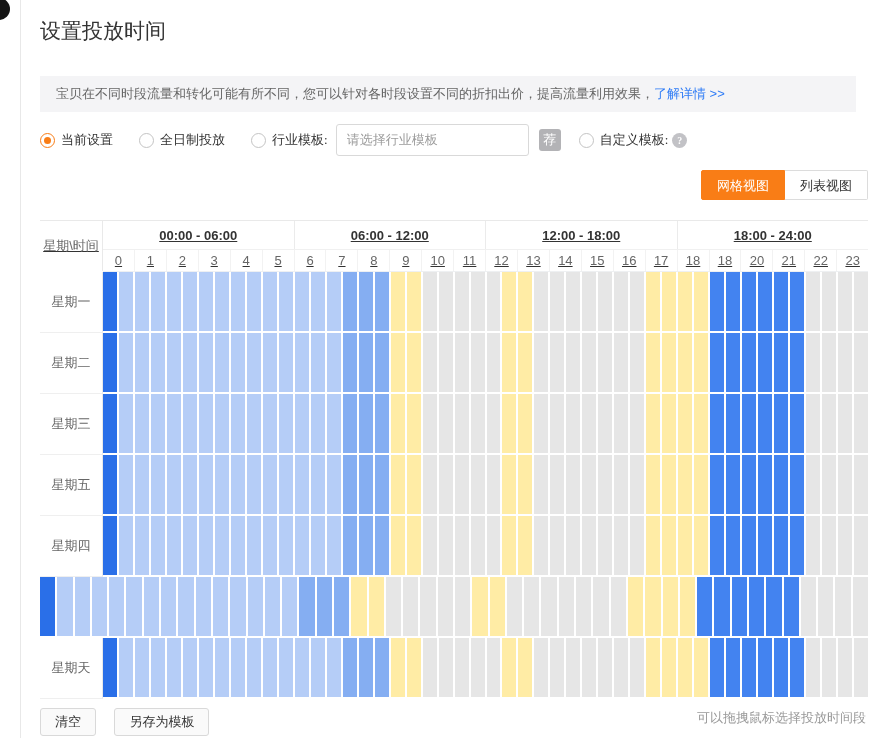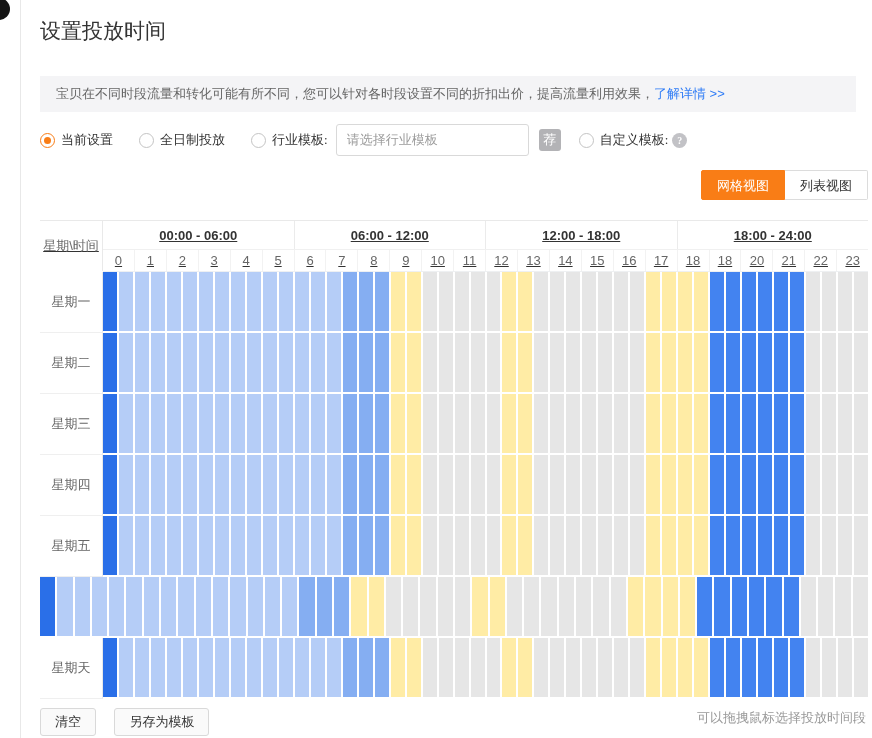--- a/index.html
+++ b/index.html
@@ -276,74 +276,74 @@
             <div class="cell" style="background: rgb(67, 131, 240);"></div>
             <div class="cell" style="background: rgb(67, 131, 240);"></div>
             <div class="cell" style="background: rgb(67, 131, 240);"></div>
             <div class="cell" style="background: rgb(230, 230, 230);"></div>
             <div class="cell" style="background: rgb(230, 230, 230);"></div>
             <div class="cell" style="background: rgb(230, 230, 230);"></div>
             <div class="cell" style="background: rgb(230, 230, 230);"></div>
           </div>
         </div>
         <div class="day-row">
+          <div class="day-label">星期五</div>
+          <div class="cells">
+            <div class="cell" style="background: rgb(42, 111, 232);"></div>
+            <div class="cell" style="background: rgb(181, 205, 247);"></div>
+            <div class="cell" style="background: rgb(181, 205, 247);"></div>
+            <div class="cell" style="background: rgb(181, 205, 247);"></div>
+            <div class="cell" style="background: rgb(181, 205, 247);"></div>
+            <div class="cell" style="background: rgb(181, 205, 247);"></div>
+            <div class="cell" style="background: rgb(181, 205, 247);"></div>
+            <div class="cell" style="background: rgb(181, 205, 247);"></div>
+            <div class="cell" style="background: rgb(181, 205, 247);"></div>
+            <div class="cell" style="background: rgb(181, 205, 247);"></div>
+            <div class="cell" style="background: rgb(181, 205, 247);"></div>
+            <div class="cell" style="background: rgb(181, 205, 247);"></div>
+            <div class="cell" style="background: rgb(181, 205, 247);"></div>
+            <div class="cell" style="background: rgb(181, 205, 247);"></div>
+            <div class="cell" style="background: rgb(181, 205, 247);"></div>
+            <div class="cell" style="background: rgb(133, 174, 242);"></div>
+            <div class="cell" style="background: rgb(133, 174, 242);"></div>
+            <div class="cell" style="background: rgb(133, 174, 242);"></div>
+            <div class="cell" style="background: rgb(255, 236, 165);"></div>
+            <div class="cell" style="background: rgb(255, 236, 165);"></div>
+            <div class="cell" style="background: rgb(230, 230, 230);"></div>
+            <div class="cell" style="background: rgb(230, 230, 230);"></div>
+            <div class="cell" style="background: rgb(230, 230, 230);"></div>
+            <div class="cell" style="background: rgb(230, 230, 230);"></div>
+            <div class="cell" style="background: rgb(230, 230, 230);"></div>
+            <div class="cell" style="background: rgb(255, 236, 165);"></div>
+            <div class="cell" style="background: rgb(255, 236, 165);"></div>
+            <div class="cell" style="background: rgb(230, 230, 230);"></div>
+            <div class="cell" style="background: rgb(230, 230, 230);"></div>
+            <div class="cell" style="background: rgb(230, 230, 230);"></div>
+            <div class="cell" style="background: rgb(230, 230, 230);"></div>
+            <div class="cell" style="background: rgb(230, 230, 230);"></div>
+            <div class="cell" style="background: rgb(230, 230, 230);"></div>
+            <div class="cell" style="background: rgb(230, 230, 230);"></div>
+            <div class="cell" style="background: rgb(255, 236, 165);"></div>
+            <div class="cell" style="background: rgb(255, 236, 165);"></div>
+            <div class="cell" style="background: rgb(255, 236, 165);"></div>
+            <div class="cell" style="background: rgb(255, 236, 165);"></div>
+            <div class="cell" style="background: rgb(67, 131, 240);"></div>
+            <div class="cell" style="background: rgb(67, 131, 240);"></div>
+            <div class="cell" style="background: rgb(67, 131, 240);"></div>
+            <div class="cell" style="background: rgb(67, 131, 240);"></div>
+            <div class="cell" style="background: rgb(67, 131, 240);"></div>
+            <div class="cell" style="background: rgb(67, 131, 240);"></div>
+            <div class="cell" style="background: rgb(230, 230, 230);"></div>
+            <div class="cell" style="background: rgb(230, 230, 230);"></div>
+            <div class="cell" style="background: rgb(230, 230, 230);"></div>
+            <div class="cell" style="background: rgb(230, 230, 230);"></div>
+          </div>
+        </div>
+        <div class="day-row">
           <div class="day-label">星期四</div>
-          <div class="cells">
-            <div class="cell" style="background: rgb(42, 111, 232);"></div>
-            <div class="cell" style="background: rgb(181, 205, 247);"></div>
-            <div class="cell" style="background: rgb(181, 205, 247);"></div>
-            <div class="cell" style="background: rgb(181, 205, 247);"></div>
-            <div class="cell" style="background: rgb(181, 205, 247);"></div>
-            <div class="cell" style="background: rgb(181, 205, 247);"></div>
-            <div class="cell" style="background: rgb(181, 205, 247);"></div>
-            <div class="cell" style="background: rgb(181, 205, 247);"></div>
-            <div class="cell" style="background: rgb(181, 205, 247);"></div>
-            <div class="cell" style="background: rgb(181, 205, 247);"></div>
-            <div class="cell" style="background: rgb(181, 205, 247);"></div>
-            <div class="cell" style="background: rgb(181, 205, 247);"></div>
-            <div class="cell" style="background: rgb(181, 205, 247);"></div>
-            <div class="cell" style="background: rgb(181, 205, 247);"></div>
-            <div class="cell" style="background: rgb(181, 205, 247);"></div>
-            <div class="cell" style="background: rgb(133, 174, 242);"></div>
-            <div class="cell" style="background: rgb(133, 174, 242);"></div>
-            <div class="cell" style="background: rgb(133, 174, 242);"></div>
-            <div class="cell" style="background: rgb(255, 236, 165);"></div>
-            <div class="cell" style="background: rgb(255, 236, 165);"></div>
-            <div class="cell" style="background: rgb(230, 230, 230);"></div>
-            <div class="cell" style="background: rgb(230, 230, 230);"></div>
-            <div class="cell" style="background: rgb(230, 230, 230);"></div>
-            <div class="cell" style="background: rgb(230, 230, 230);"></div>
-            <div class="cell" style="background: rgb(230, 230, 230);"></div>
-            <div class="cell" style="background: rgb(255, 236, 165);"></div>
-            <div class="cell" style="background: rgb(255, 236, 165);"></div>
-            <div class="cell" style="background: rgb(230, 230, 230);"></div>
-            <div class="cell" style="background: rgb(230, 230, 230);"></div>
-            <div class="cell" style="background: rgb(230, 230, 230);"></div>
-            <div class="cell" style="background: rgb(230, 230, 230);"></div>
-            <div class="cell" style="background: rgb(230, 230, 230);"></div>
-            <div class="cell" style="background: rgb(230, 230, 230);"></div>
-            <div class="cell" style="background: rgb(230, 230, 230);"></div>
-            <div class="cell" style="background: rgb(255, 236, 165);"></div>
-            <div class="cell" style="background: rgb(255, 236, 165);"></div>
-            <div class="cell" style="background: rgb(255, 236, 165);"></div>
-            <div class="cell" style="background: rgb(255, 236, 165);"></div>
-            <div class="cell" style="background: rgb(67, 131, 240);"></div>
-            <div class="cell" style="background: rgb(67, 131, 240);"></div>
-            <div class="cell" style="background: rgb(67, 131, 240);"></div>
-            <div class="cell" style="background: rgb(67, 131, 240);"></div>
-            <div class="cell" style="background: rgb(67, 131, 240);"></div>
-            <div class="cell" style="background: rgb(67, 131, 240);"></div>
-            <div class="cell" style="background: rgb(230, 230, 230);"></div>
-            <div class="cell" style="background: rgb(230, 230, 230);"></div>
-            <div class="cell" style="background: rgb(230, 230, 230);"></div>
-            <div class="cell" style="background: rgb(230, 230, 230);"></div>
-          </div>
-        </div>
-        <div class="day-row">
-          <div class="day-label">星期五</div>
           <div class="cells">
             <div class="cell" style="background: rgb(42, 111, 232);"></div>
             <div class="cell" style="background: rgb(181, 205, 247);"></div>
             <div class="cell" style="background: rgb(181, 205, 247);"></div>
             <div class="cell" style="background: rgb(181, 205, 247);"></div>
             <div class="cell" style="background: rgb(181, 205, 247);"></div>
             <div class="cell" style="background: rgb(181, 205, 247);"></div>
             <div class="cell" style="background: rgb(181, 205, 247);"></div>
             <div class="cell" style="background: rgb(181, 205, 247);"></div>
             <div class="cell" style="background: rgb(181, 205, 247);"></div>

